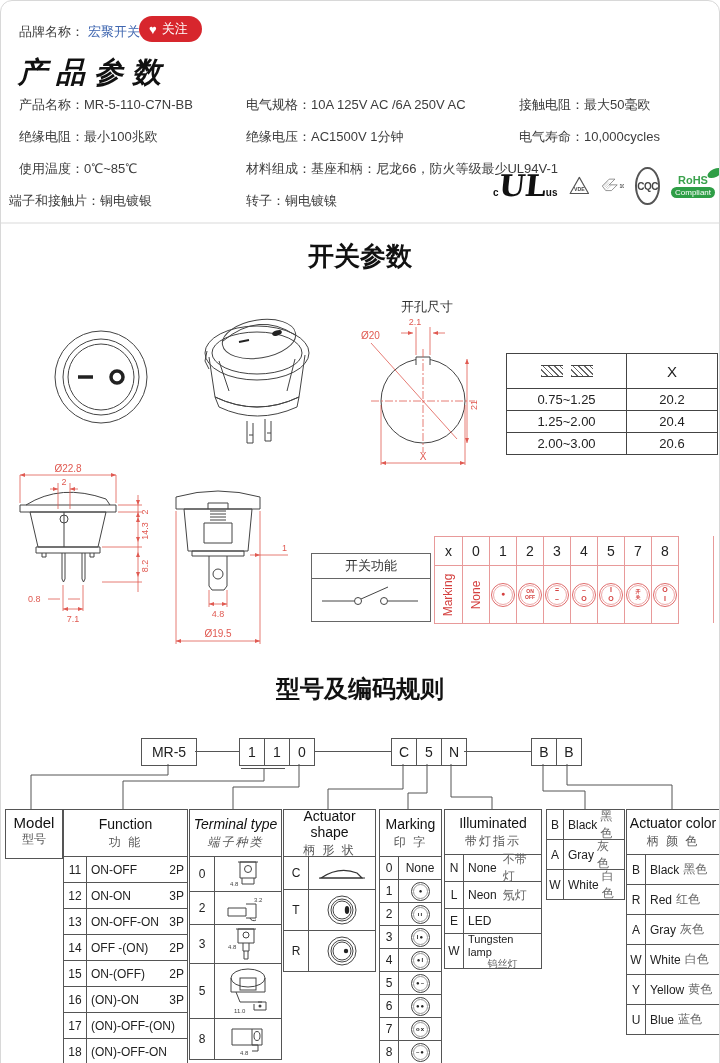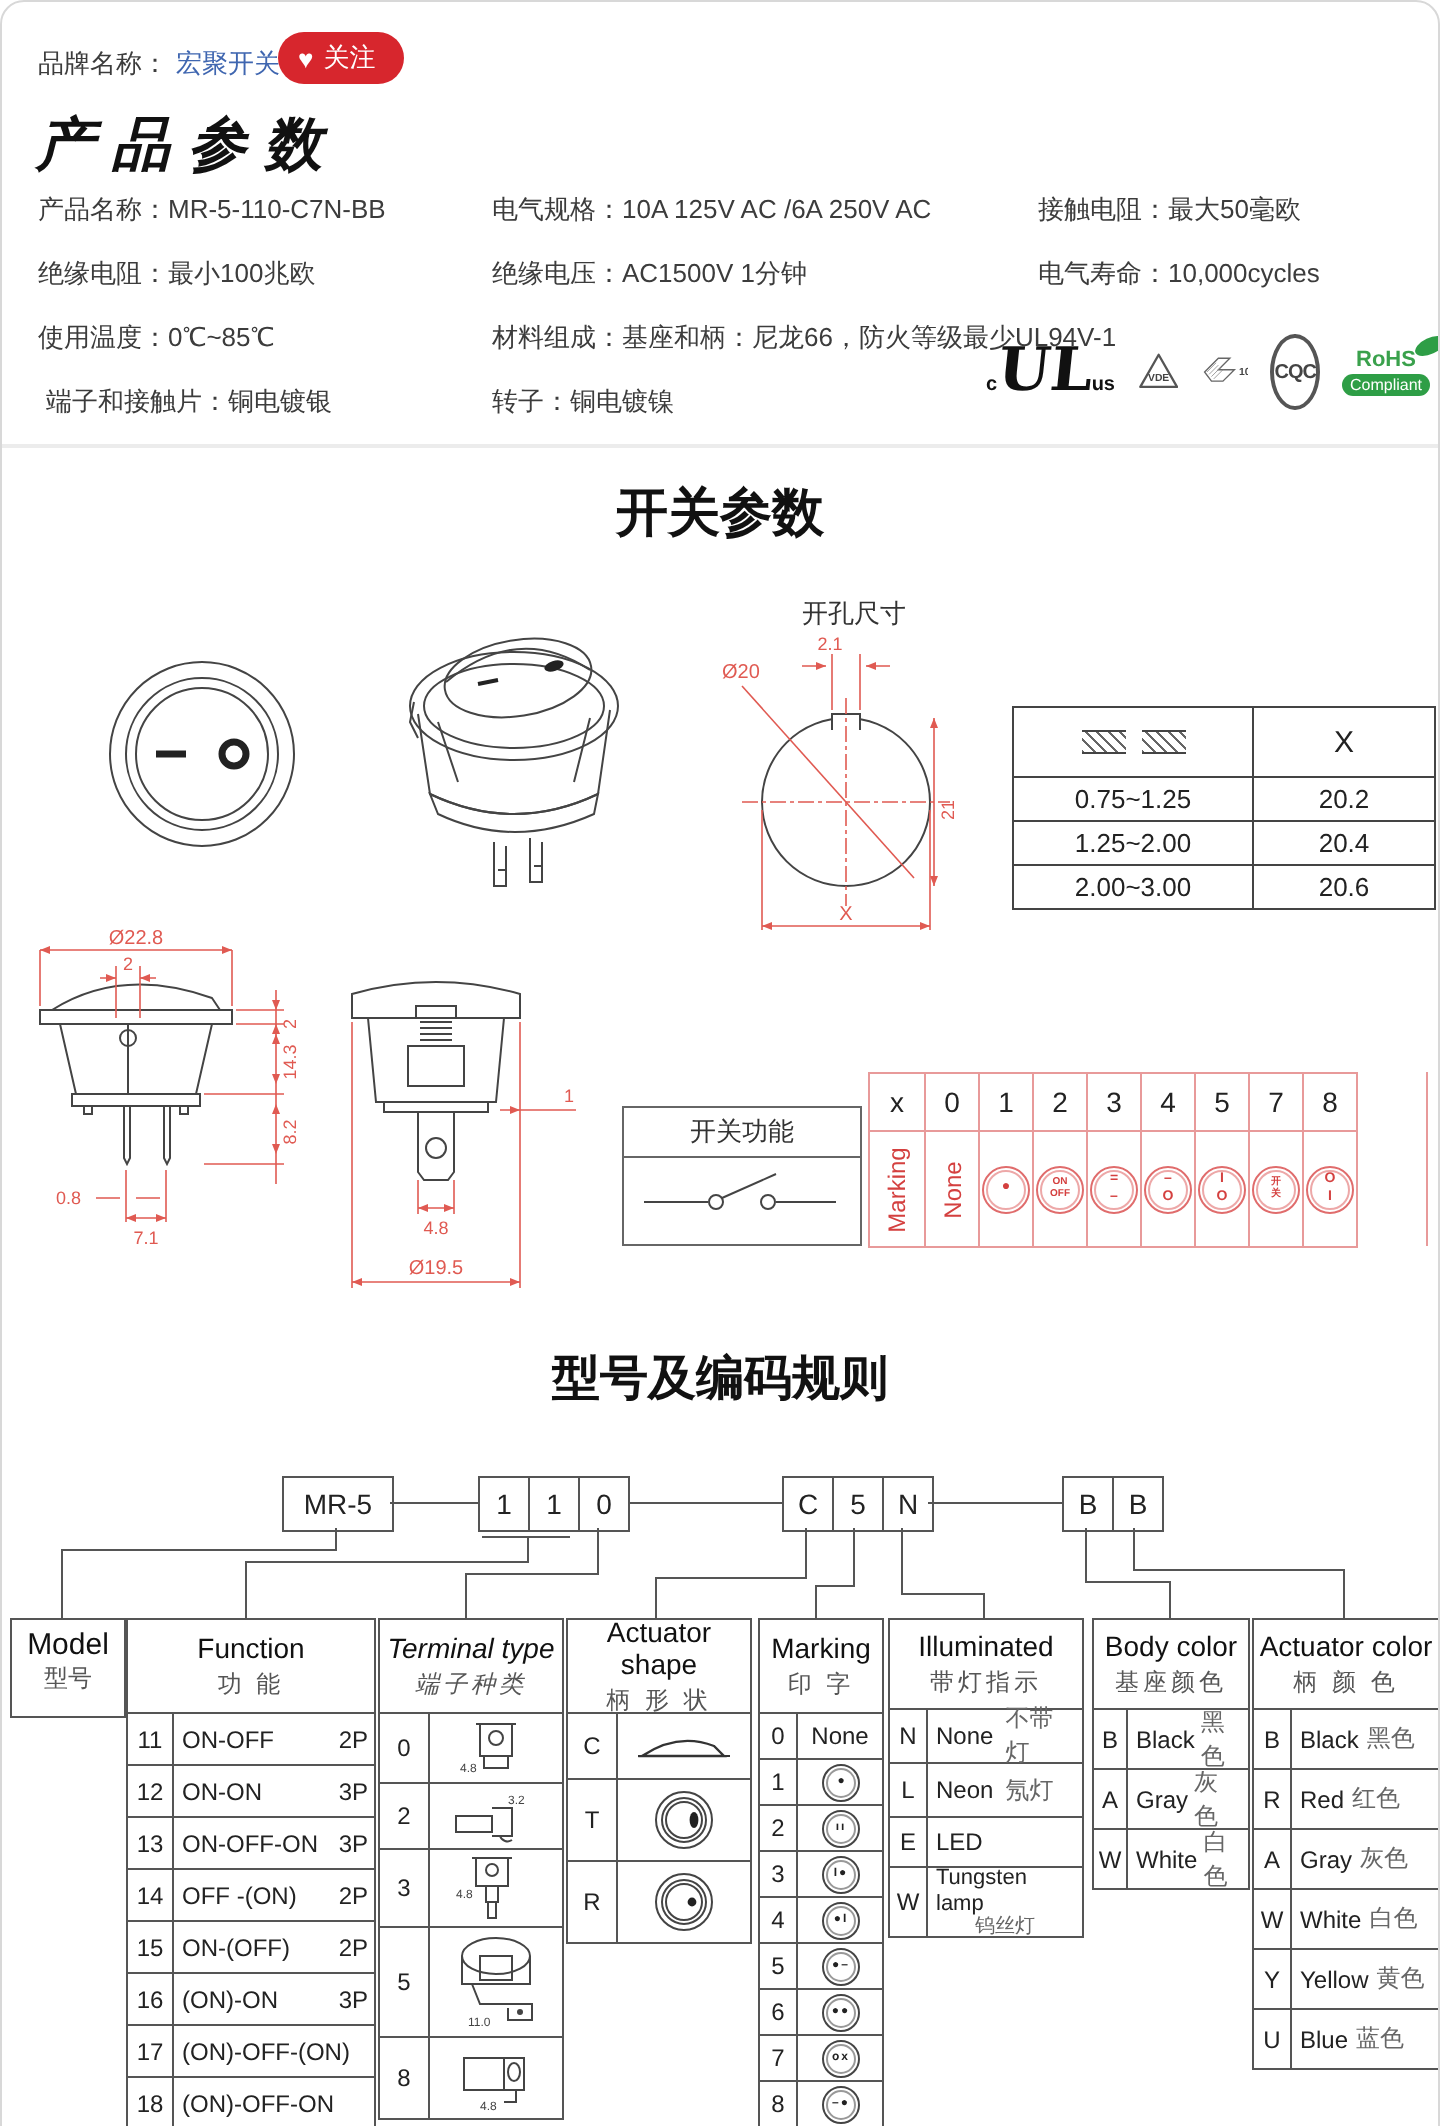--- a/index.html
+++ b/index.html
@@ -94,21 +94,21 @@
   <div class="abs sec1title">产品参数</div>
 
   <div class="abs pcell" style="left:18px;top:95px;"><span>产品名称：</span><span>MR-5-110-C7N-BB</span></div>
   <div class="abs pcell" style="left:245px;top:95px;"><span>电气规格：</span><span>10A 125V AC /6A 250V AC</span></div>
   <div class="abs pcell" style="left:518px;top:95px;"><span>接触电阻：</span><span>最大50毫欧</span></div>
   <div class="abs pcell" style="left:18px;top:127px;"><span>绝缘电阻：</span><span>最小100兆欧</span></div>
   <div class="abs pcell" style="left:245px;top:127px;"><span>绝缘电压：</span><span>AC1500V 1分钟</span></div>
   <div class="abs pcell" style="left:518px;top:127px;"><span>电气寿命：</span><span>10,000cycles</span></div>
   <div class="abs pcell" style="left:18px;top:159px;"><span>使用温度：</span><span>0℃~85℃</span></div>
   <div class="abs pcell" style="left:245px;top:159px;"><span>材料组成：</span><span>基座和柄：尼龙66，防火等级最少UL94V-1</span></div>
-  <div class="abs pcell" style="left:22px;top:191px;"><span>端子和接触片：</span><span>铜电镀银</span></div>
+  <div class="abs pcell" style="left:8px;top:191px;"><span>端子和接触片：</span><span>铜电镀银</span></div>
   <div class="abs pcell" style="left:245px;top:191px;"><span>转子：</span><span>铜电镀镍</span></div>
 
   <div class="abs certrow">
     <div class="ul">
       <span class="sm">c</span>
         <span class="big">UL</span>
         <span class="sm">us</span>
     </div>
     <svg width="36" height="36" viewBox="0 0 36 36">
       <polygon points="18,3 34,31 2,31" fill="none" stroke="#555" stroke-width="2" stroke-linejoin="round"></polygon>
@@ -654,24 +654,20 @@
     <div class="brow" style="height:34px;">
         <span class="bkey" style="width:18px;">W</span>
         <span class="bval" style="flex-direction:column;justify-content:center;align-items:flex-start;gap:0;line-height:1.1;">
           <span style="font-size:11px;">Tungsten lamp</span>
           <span class="zh2" style="font-size:10px;align-self:center;">钨丝灯</span>
         </span>
       </div>
   </div>
 
   <div class="btable" style="left:545px;top:808px;width:77px;">
-    <div class="bhdr" style="height:44px;">
-        <span class="en">Body color</span>
-        <span class="zh">基座颜色</span>
-      </div>
     <div class="brow" style="height:29px;">
         <span class="bkey" style="width:16px;">B</span>
         <span class="bval" style="gap:3px;">
           <span>Black</span>
           <span class="zh2">黑色</span>
         </span>
       </div>
     <div class="brow" style="height:29px;">
         <span class="bkey" style="width:16px;">A</span>
         <span class="bval" style="gap:3px;">

